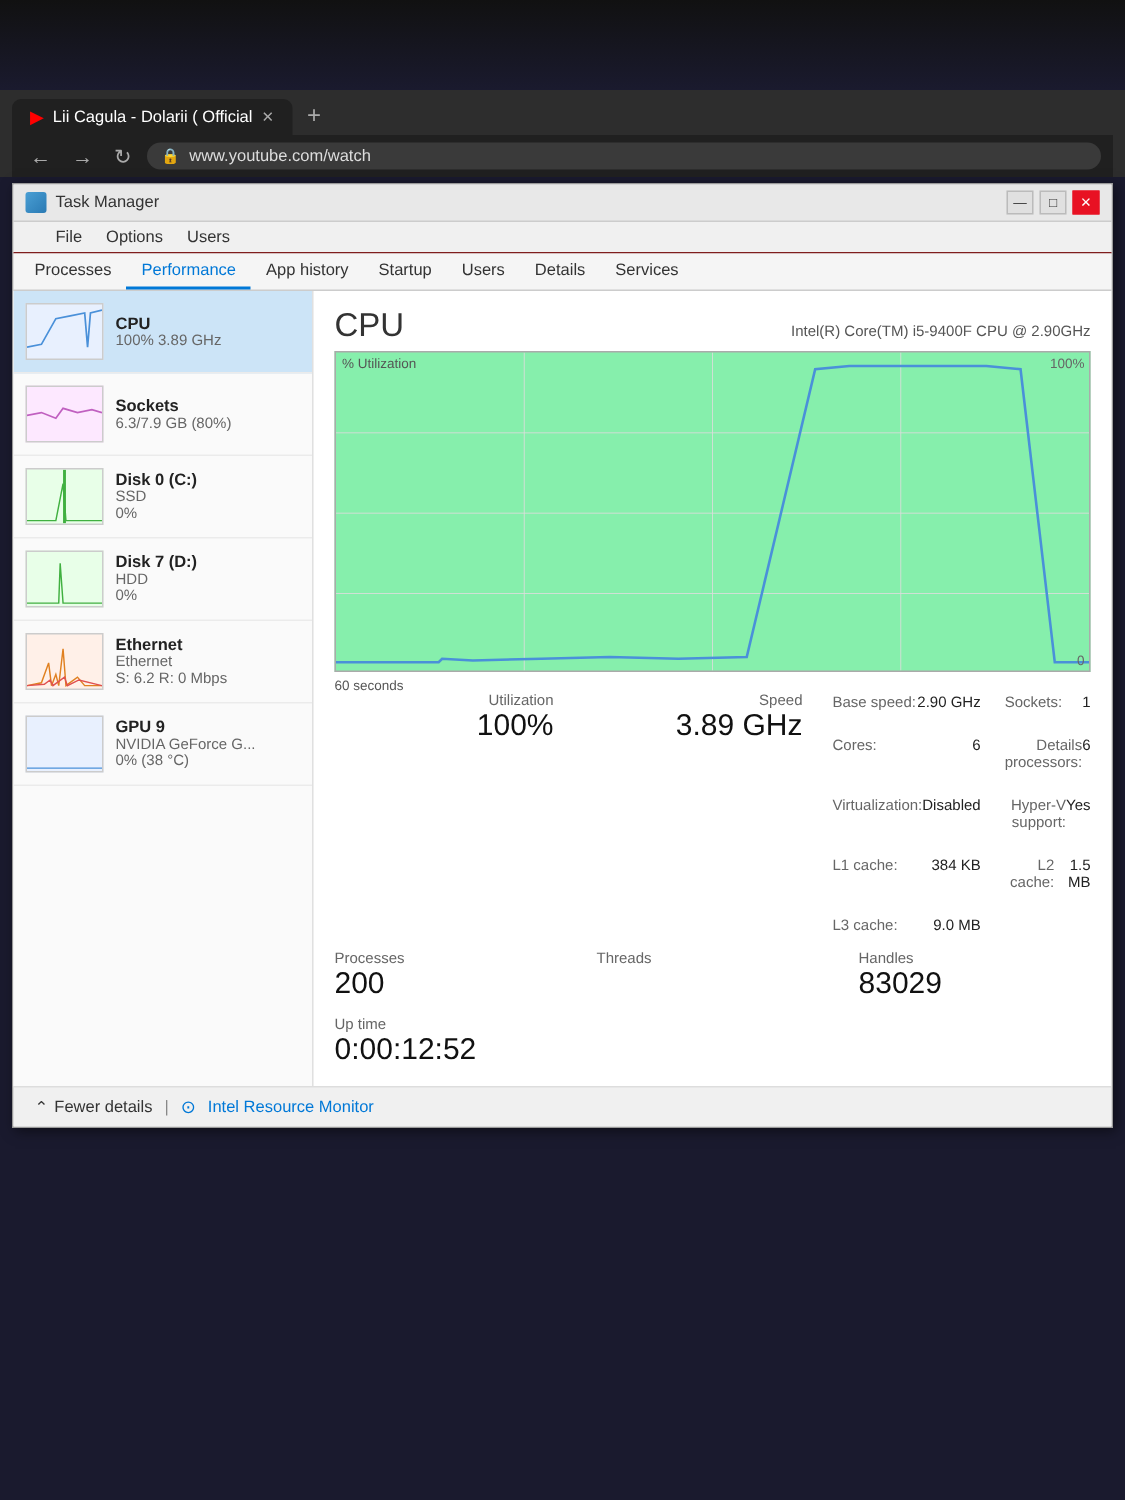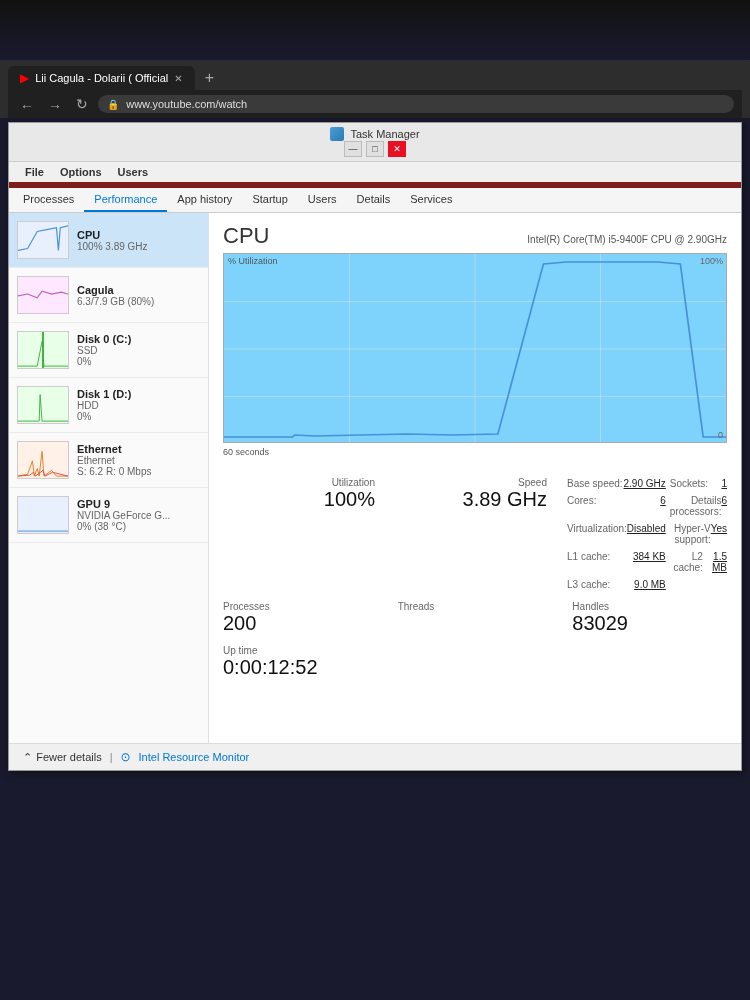--- a/index.html
+++ b/index.html
@@ -81,21 +81,20 @@
       margin: 4px 8px;
       box-shadow: 2px 2px 8px rgba(0,0,0,0.5);
     }
     .tm-titlebar {
       background: #e8e8e8;
       display: flex;
       align-items: center;
       justify-content: space-between;
       padding: 4px 8px;
       border-bottom: 1px solid #ccc;
-      flex-direction: column;
     }
     .tm-title {
       font-size: 11px;
       color: #333;
       display: flex;
       align-items: center;
       gap: 6px;
     }
     .tm-icon {
       width: 14px;
@@ -118,23 +117,22 @@
       align-items: center;
       justify-content: center;
       cursor: pointer;
     }
     .tm-ctrl-btn.close { background: #e81123; color: white; border-color: #e81123; }
 
     .tm-menubar {
       background: #f0f0f0;
       display: flex;
       gap: 0;
-      padding: 2px 8px;
-      border-bottom: 6px solid #7f1d1d;
-      font-weight: bold;
+      padding: 2px 20px;
+      border-bottom: 1px solid #7f1d1d;
     }
     .tm-menu-item {
       font-size: 11px;
       color: #333;
       padding: 2px 8px;
       cursor: pointer;
     }
 
     .tm-tabs {
       background: #f5f5f5;
@@ -234,21 +232,21 @@
     .graph-label-y {
       position: absolute;
       font-size: 9px;
       color: #666;
     }
     .graph-label-top { top: 2px; right: 3px; }
     .graph-label-bot { bottom: 2px; right: 3px; }
     .graph-x-label {
       font-size: 9px;
       color: #555;
-      margin-bottom: 20px;
+      margin-bottom: 0;
     }
 
     .graph-util-label {
       position: absolute;
       top: 2px;
       left: 4px;
       font-size: 9px;
       color: #555;
     }
 
@@ -264,30 +262,30 @@
       margin-bottom: 10px;
       text-align: right;
     }
     .stat-group { flex: 1; }
     .stat-label { font-size: 10px; color: #666; }
     .stat-value { font-size: 20px; color: #111; font-weight: 300; }
 
     .stats-grid {
       display: grid;
       grid-template-columns: 1fr 1fr;
-      gap: 4px;
+      gap: 16px;
     }
     .stat-detail {
       display: flex;
       justify-content: space-between;
       font-size: 10px;
       padding: 1px 0;
     }
     .stat-detail-label { color: #666; }
-    .stat-detail-value { color: #222; font-weight: 500; text-decoration: underline; }
+    .stat-detail-value { color: #222; font-weight: 500; }
 
     .processes-row {
       display: flex;
       gap: 20px;
       margin-bottom: 10px;
     }
 
     .tm-footer {
       background: #f0f0f0;
       border-top: 1px solid #ddd;
@@ -307,23 +305,23 @@
       display: flex;
       align-items: center;
       gap: 4px;
       color: #333;
       cursor: pointer;
     }
 
     
     .graph-container {
       position: relative;
-      background: #7dd3fc;
+      background: #86efac;
       border: 1px solid #aaa;
-      height: 190px;
+      height: 214px;
       margin-bottom: 4px;
     }
 
     
     .top-bar {
       height: 60px;
       background: linear-gradient(180deg, #111 0%, #1a1a2e 100%);
     }
   </style>
 </head>
@@ -397,21 +395,21 @@
         </div>
       </div>
 
       <div class="sidebar-item">
         <div class="sidebar-thumb thumb-mem">
           <svg class="graph-svg" viewBox="0 0 52 38" preserveAspectRatio="none">
             <polyline points="0,20 10,18 20,22 25,15 35,18 45,16 52,18" fill="none" stroke="#c060c0" stroke-width="1.2"></polyline>
           </svg>
         </div>
         <div class="sidebar-item-info">
-          <div class="sidebar-item-name">Cagula</div>
+          <div class="sidebar-item-name">Sockets</div>
           <div class="sidebar-item-sub">6.3/7.9 GB (80%)</div>
         </div>
       </div>
 
       <div class="sidebar-item">
         <div class="sidebar-thumb thumb-disk">
           <svg class="graph-svg" viewBox="0 0 52 38" preserveAspectRatio="none">
             <line x1="26" y1="0" x2="26" y2="38" stroke="#40b040" stroke-width="2"></line>
             <polyline points="0,36 20,36 25,10 27,36 52,36" fill="none" stroke="#40b040" stroke-width="1"></polyline>
           </svg>
@@ -423,21 +421,21 @@
         </div>
       </div>
 
       <div class="sidebar-item">
         <div class="sidebar-thumb thumb-disk">
           <svg class="graph-svg" viewBox="0 0 52 38" preserveAspectRatio="none">
             <polyline points="0,36 22,36 23,8 25,36 52,36" fill="none" stroke="#40b040" stroke-width="1"></polyline>
           </svg>
         </div>
         <div class="sidebar-item-info">
-          <div class="sidebar-item-name">Disk 1 (D:)</div>
+          <div class="sidebar-item-name">Disk 7 (D:)</div>
           <div class="sidebar-item-sub">HDD</div>
           <div class="sidebar-item-sub">0%</div>
         </div>
       </div>
 
       <div class="sidebar-item">
         <div class="sidebar-thumb thumb-eth">
           <svg class="graph-svg" viewBox="0 0 52 38" preserveAspectRatio="none">
             <polyline points="0,36 10,34 15,20 17,36 20,28 22,36 25,10 27,36 35,30 40,36 52,36" fill="none" stroke="#e08020" stroke-width="1"></polyline>
             <polyline points="0,36 12,35 16,32 18,36 26,30 28,36 36,32 52,36" fill="none" stroke="#e05050" stroke-width="1"></polyline>

